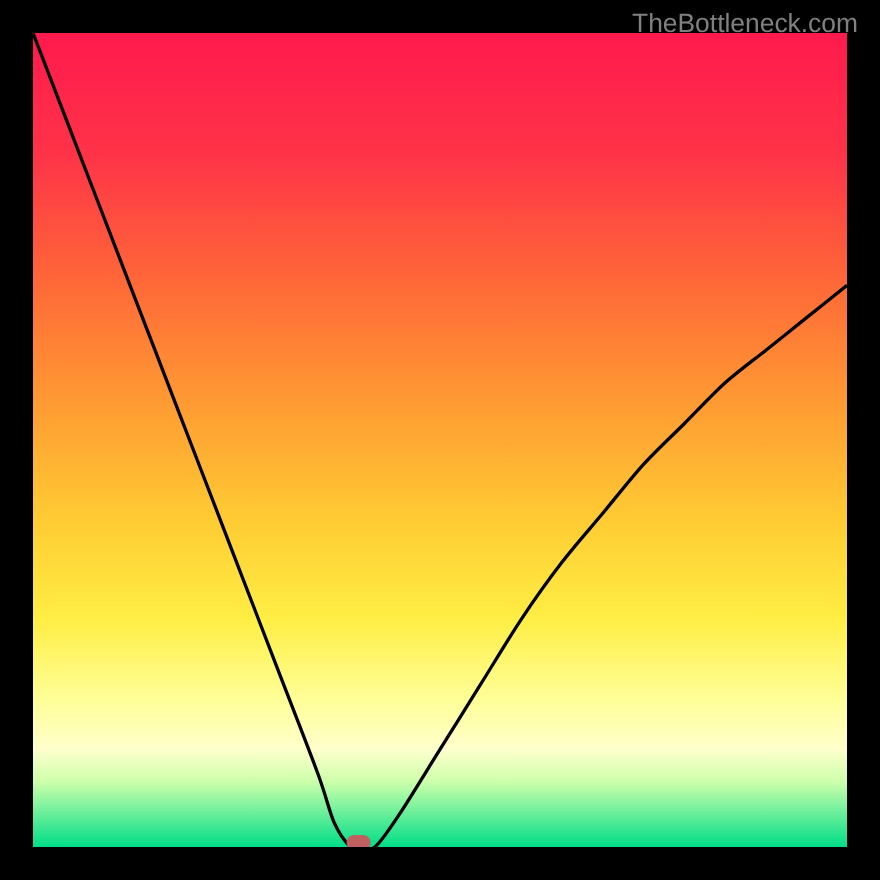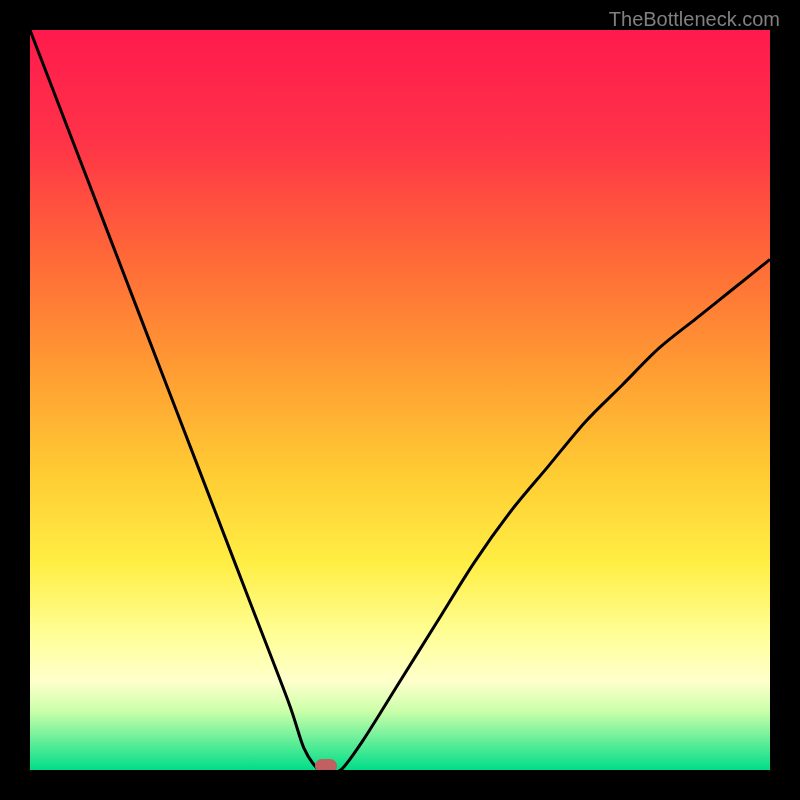--- a/index.html
+++ b/index.html
@@ -12,21 +12,21 @@
       height: 800px;
       background: #000;
       position: relative;
       font-family: Arial, sans-serif;
     }
     .watermark {
       position: absolute;
       top: 8px;
       right: 20px;
       color: #808080;
-      font-size: 20px;
+      font-size: 24px;
       z-index: 10;
     }
     .chart-container {
       position: absolute;
       top: 30px;
       left: 30px;
       width: 740px;
       height: 740px;
       overflow: hidden;
     }

